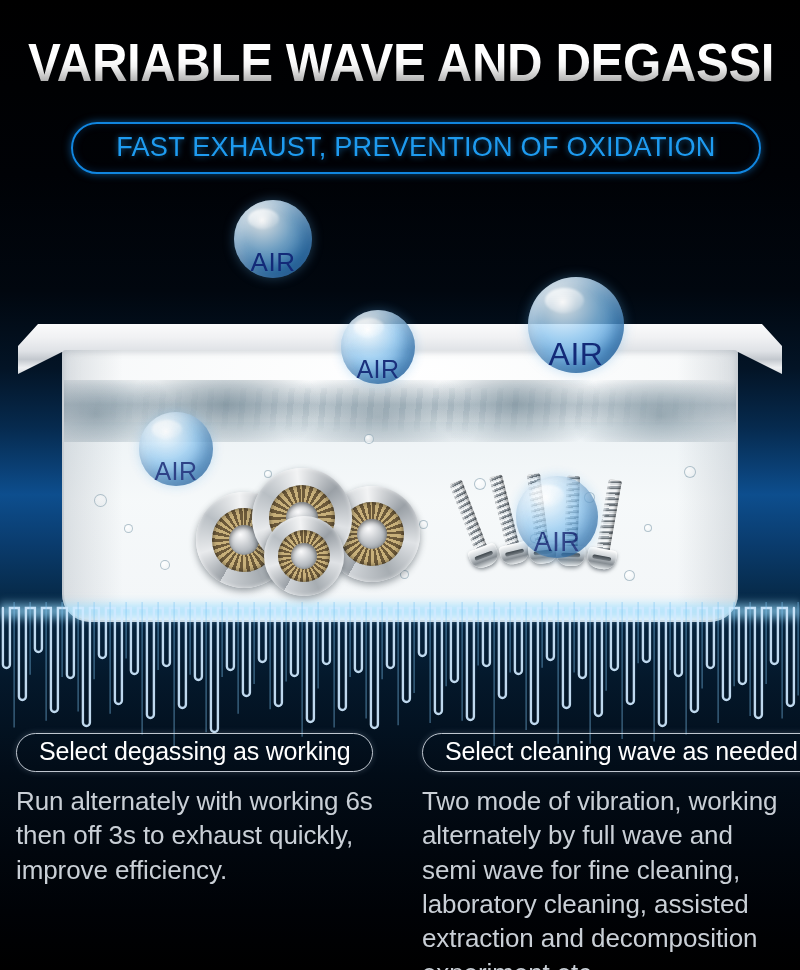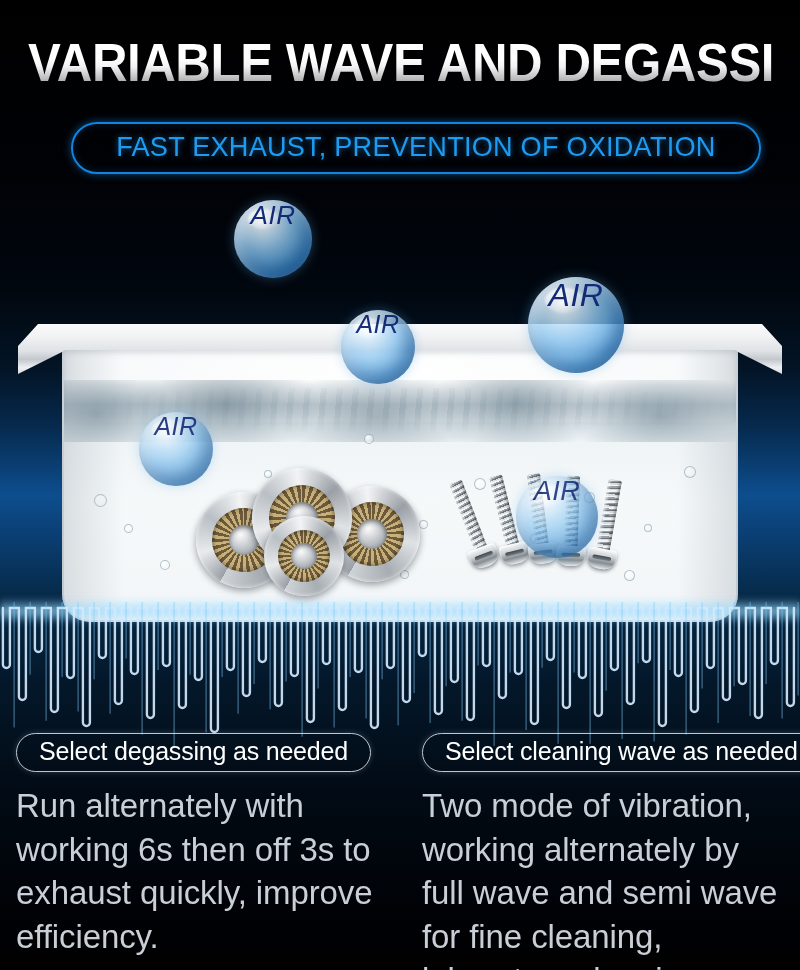--- a/index.html
+++ b/index.html
@@ -179,27 +179,26 @@
   .s1 { left:2px;   top:8px;  transform:rotate(-21deg); }
   .s2 { left:42px;  top:2px;  transform:rotate(-14deg); }
   .s3 { left:80px;  top:0;    transform:rotate(-7deg);  }
   .s4 { left:120px; top:2px;  transform:rotate(2deg);   }
   .s5 { left:162px; top:6px;  transform:rotate(10deg);  }
 
   
   .air {
     position:absolute;
     border-radius:50%;
-    display:flex; align-items:flex-start; justify-content:center;
+    display:flex; align-items:flex-end; justify-content:center;
     background:
       radial-gradient(circle at 36% 26%, rgba(255,255,255,.95) 0%, rgba(215,236,250,.85) 14%,
                       rgba(140,198,240,.80) 40%, rgba(70,150,215,.80) 70%, rgba(40,110,180,.85) 100%);
     box-shadow:inset -6px -8px 16px rgba(10,60,110,.45), inset 5px 6px 14px rgba(255,255,255,.55),
                0 0 12px rgba(90,170,230,.35);
-    font-style:italic;
   }
   .air::after {
     content:""; position:absolute; left:18%; top:11%; width:40%; height:26%;
     border-radius:50%;
     background:linear-gradient(160deg, rgba(255,255,255,.85), rgba(255,255,255,0));
     filter:blur(1px);
   }
   .air span {
     position:relative; z-index:2;
     color:#132a78;
@@ -231,21 +230,21 @@
   }
   .pill-head span {
     font-size:25px;
     color:#ffffff;
     font-family:"Liberation Sans Narrow","Liberation Sans",sans-serif;
     white-space:nowrap;
     letter-spacing:-.2px;
   }
   .body-text {
     margin-top:12px;
-    font-size:33px;
+    font-size:26px;
     line-height:1.32;
     color:#c9cfd6;
     font-family:"Liberation Sans Narrow","Liberation Sans",sans-serif;
     font-weight:300;
     letter-spacing:-.1px;
   }
 </style>
 </head>
 <body>
 
@@ -394,21 +393,21 @@
           <line x1="766.1" y1="82" x2="766.1" y2="163.9"></line>
           <line x1="782.1" y1="82" x2="782.1" y2="198.4"></line>
           <line x1="798.1" y1="82" x2="798.1" y2="175.4"></line>
         </g>
     </svg>
   </div>
 
   <div class="cols">
     <div class="col left">
       <div class="pill-head">
-        <span>Select degassing as needed</span>
+        <span>Select degassing as working</span>
       </div>
       <div class="body-text">Run alternately with working 6s then off 3s to exhaust quickly, improve efficiency.</div>
     </div>
     <div class="col right">
       <div class="pill-head">
         <span>Select cleaning wave as needed</span>
       </div>
       <div class="body-text">Two mode of vibration, working alternately by full wave and semi wave for fine cleaning, laboratory cleaning, assisted extraction and decomposition experiment etc.</div>
     </div>
   </div>

